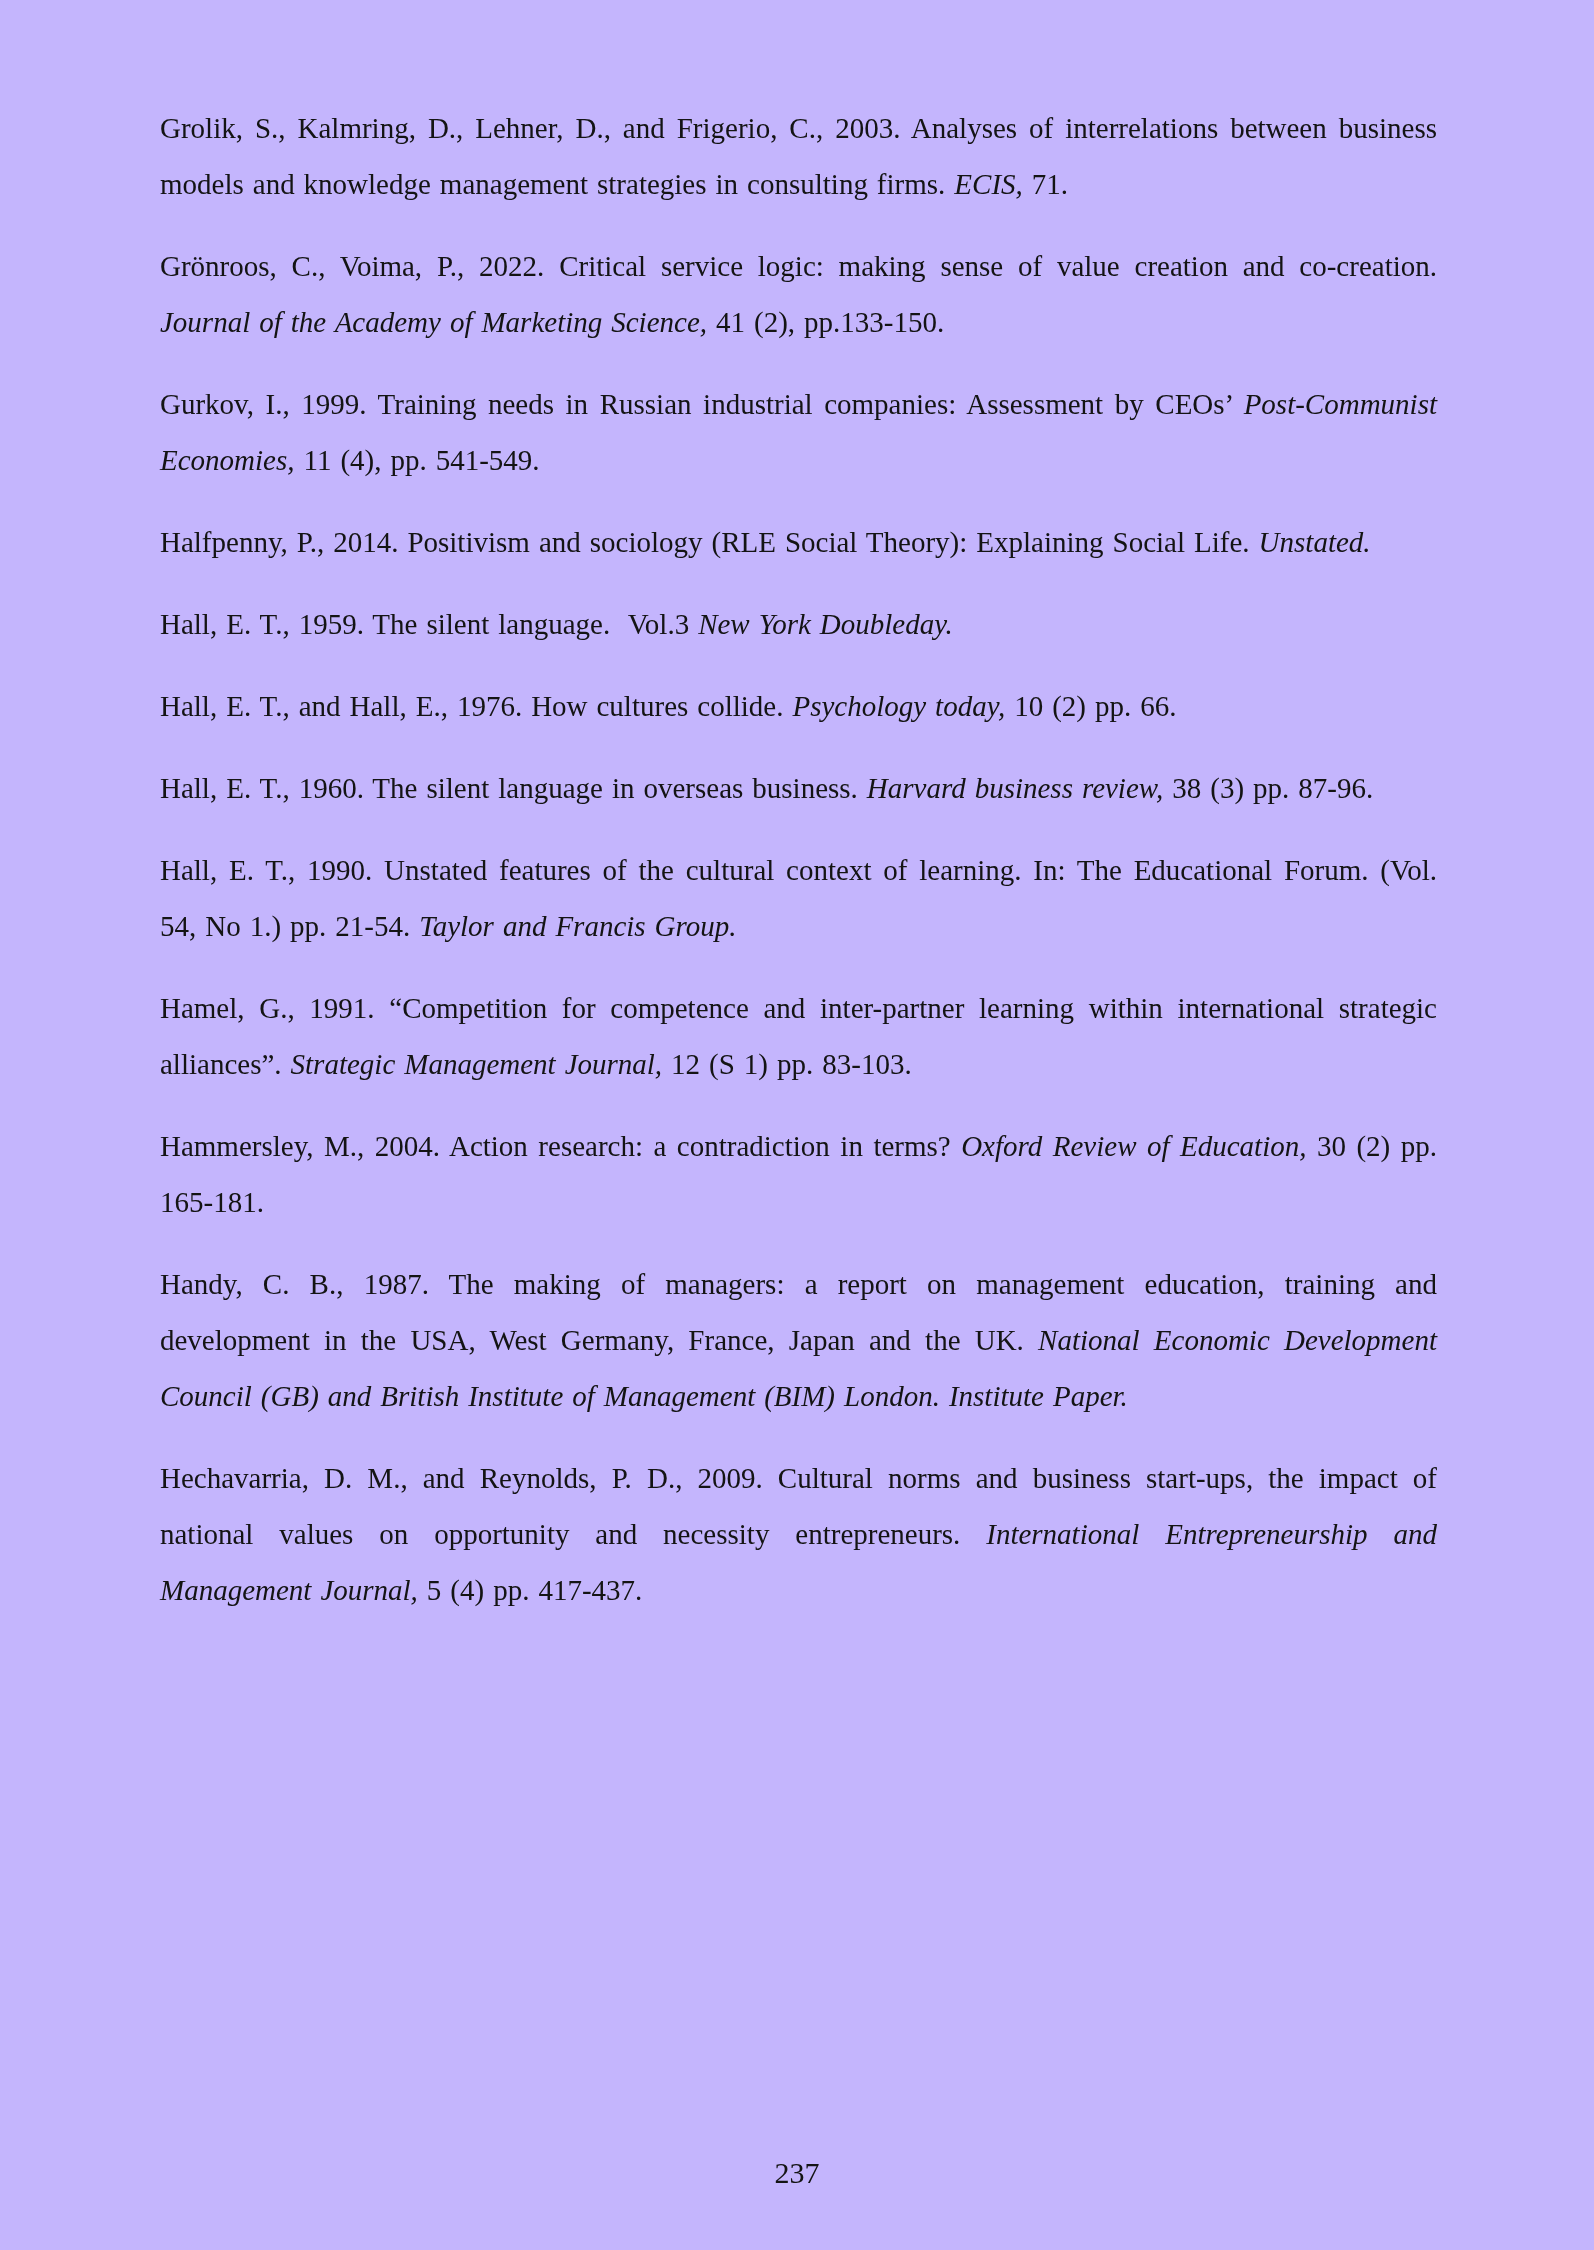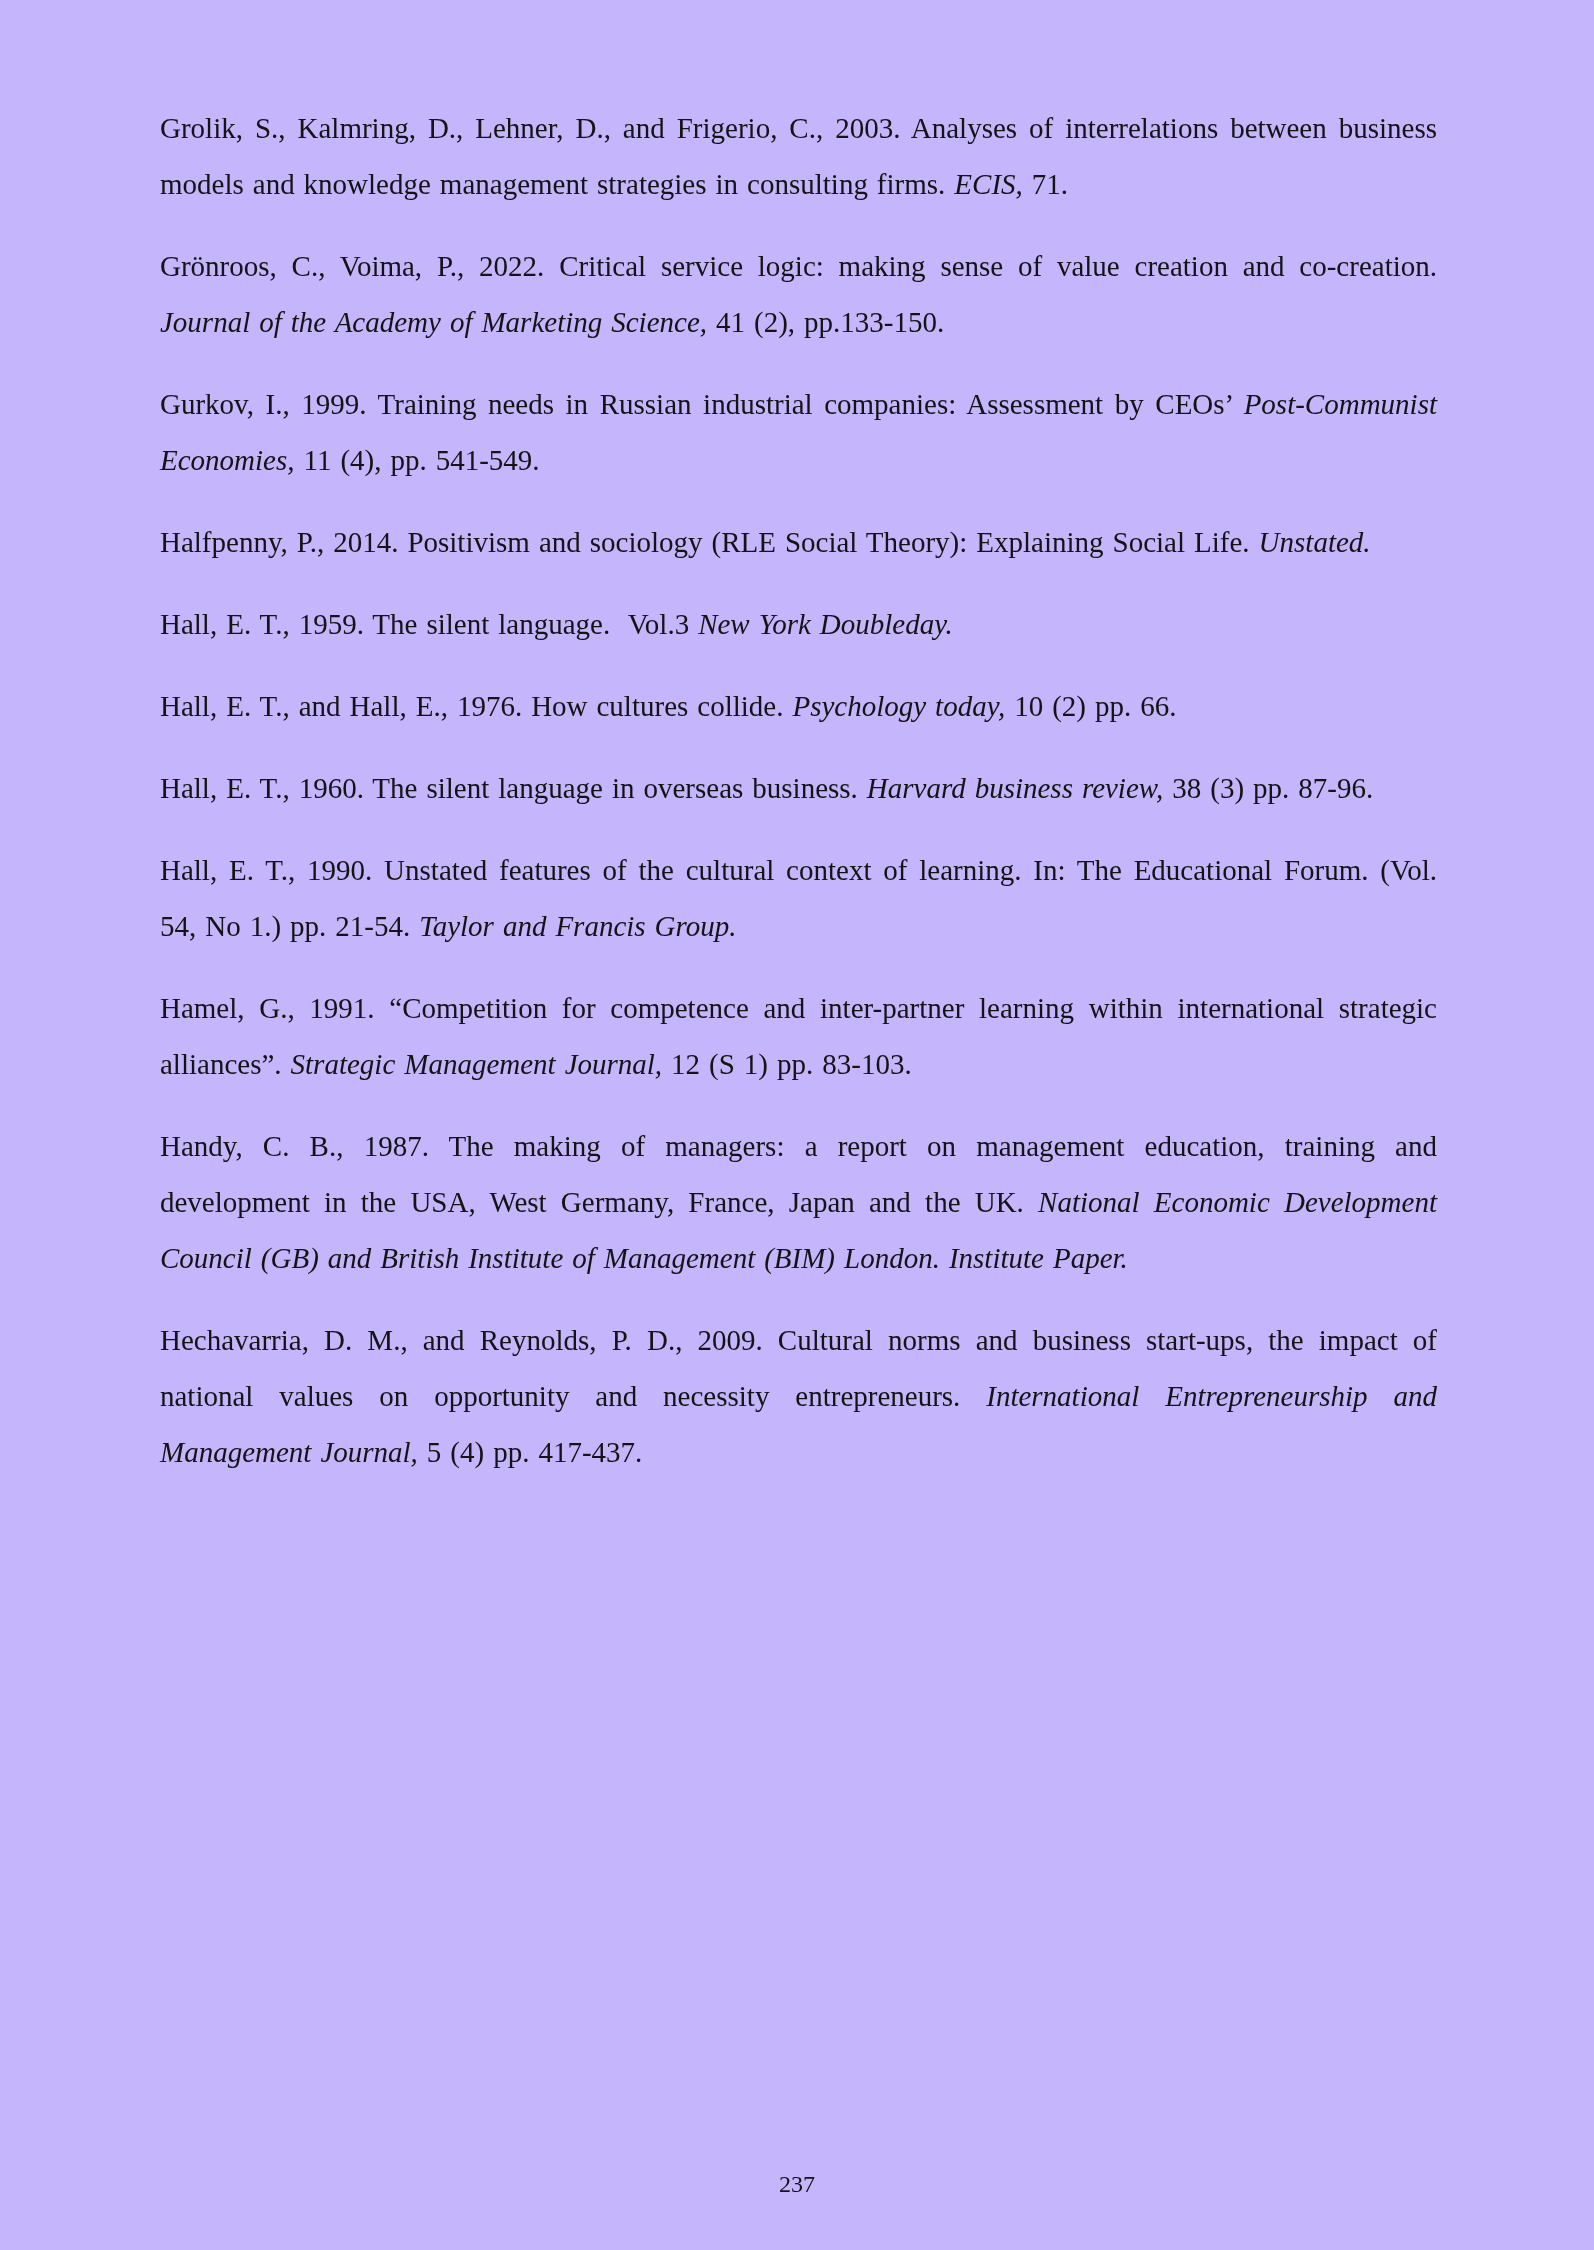--- a/index.html
+++ b/index.html
@@ -31,37 +31,38 @@
     margin: 0 0 26px 0;
     word-spacing: 0.06em;
   }
   .reference em {
     font-style: italic;
   }
   .page-number {
     position: absolute;
     left: 0;
     right: 0;
-    bottom: 52px;
+    bottom: 60px;
     text-align: center;
-    font-size: 24px;
+    font-size: 30px;
     color: #141414;
   }
 </style>
 </head>
 <body>
 
 <div class="page">
   <div class="references">
       <p class="reference"><span>Grolik, S., Kalmring, D., Lehner, D., and Frigerio, C., 2003. Analyses of interrelations between business models and knowledge management strategies in consulting firms. </span><em>ECIS,</em><span> 71.</span></p>
       <p class="reference"><span>Grönroos, C., Voima, P., 2022. Critical service logic: making sense of value creation and co-creation. </span><em>Journal of the Academy of Marketing Science,</em><span> 41 (2), pp.133-150.</span></p>
       <p class="reference"><span>Gurkov, I., 1999. Training needs in Russian industrial companies: Assessment by CEOs’ </span><em>Post-Communist Economies,</em><span> 11 (4), pp. 541-549.</span></p>
       <p class="reference"><span>Halfpenny, P., 2014. Positivism and sociology (RLE Social Theory): Explaining Social Life. </span><em>Unstated.</em></p>
       <p class="reference"><span>Hall, E. T., 1959. The silent language.&nbsp; Vol.3 </span><em>New York Doubleday.</em></p>
       <p class="reference"><span>Hall, E. T., and Hall, E., 1976. How cultures collide. </span><em>Psychology today,</em><span> 10 (2) pp. 66.</span></p>
       <p class="reference"><span>Hall, E. T., 1960. The silent language in overseas business. </span><em>Harvard business review,</em><span> 38 (3) pp. 87-96.</span></p>
       <p class="reference"><span>Hall, E. T., 1990. Unstated features of the cultural context of learning. In: The Educational Forum. (Vol. 54, No 1.) pp. 21-54. </span><em>Taylor and Francis Group.</em></p>
       <p class="reference"><span>Hamel, G., 1991. “Competition for competence and inter-partner learning within international strategic alliances”. </span><em>Strategic Management Journal,</em><span> 12 (S 1) pp. 83-103.</span></p>
+      <p class="reference"><span>Hammersley, M., 2004. Action research: a contradiction in terms? </span><em>Oxford Review of Education,</em><span> 30 (2) pp. 165-181.</span></p>
       <p class="reference"><span>Handy, C. B., 1987. The making of managers: a report on management education, training and development in the USA, West Germany, France, Japan and the UK. </span><em>National Economic Development Council (GB) and British Institute of Management (BIM) London. Institute Paper.</em></p>
       <p class="reference"><span>Hechavarria, D. M., and Reynolds, P. D., 2009. Cultural norms and business start-ups, the impact of national values on opportunity and necessity entrepreneurs. </span><em>International Entrepreneurship and Management Journal,</em><span> 5 (4) pp. 417-437.</span></p>
     </div>
   <div class="page-number">237</div>
 </div>
 
 </body></html>

